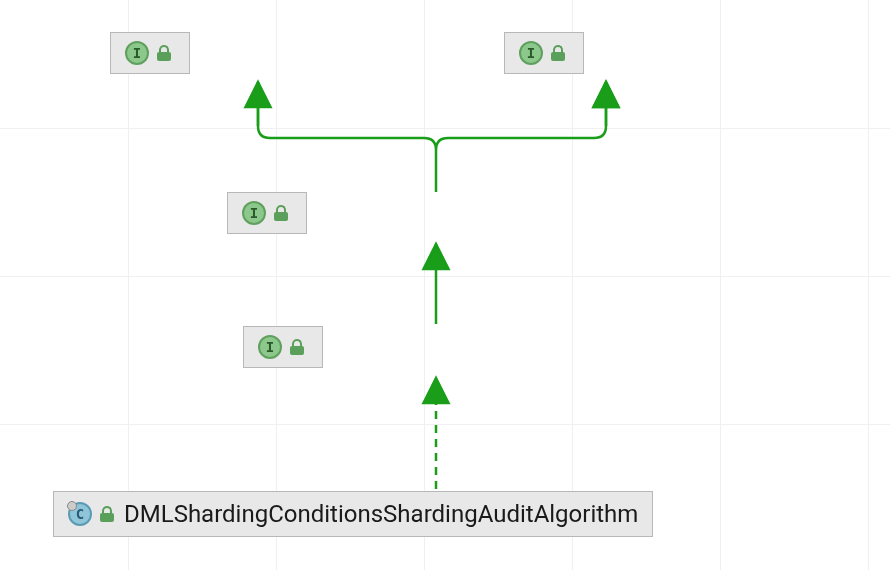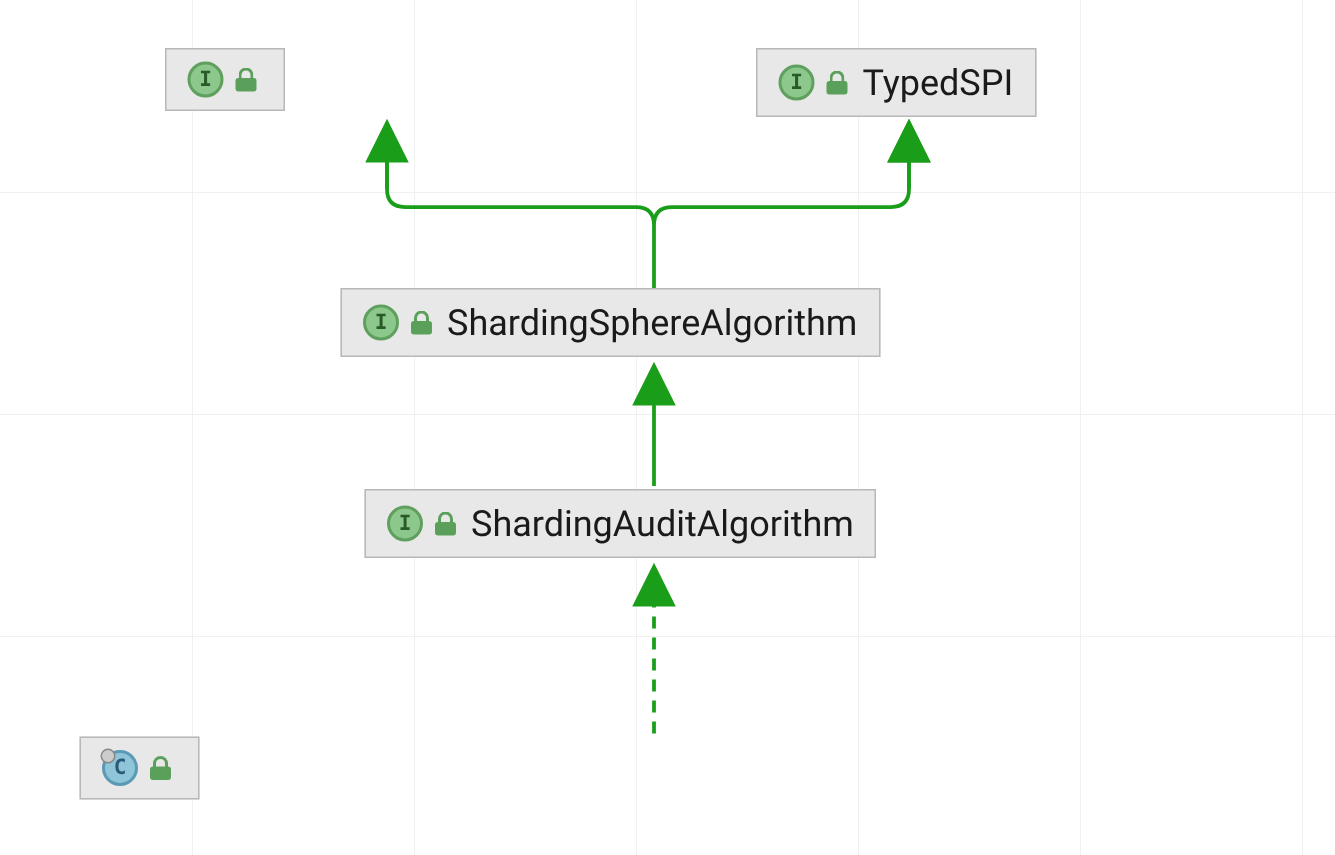--- a/index.html
+++ b/index.html
@@ -120,34 +120,32 @@
 </svg>
 
 <div class="node" style="left:110px; top:32px;">
   <span class="type-badge type-interface">I</span>
   <span class="lock-icon"></span>
 </div>
 
 <div class="node" style="left:504px; top:32px;">
   <span class="type-badge type-interface">I</span>
   <span class="lock-icon"></span>
-  <span>TypedSPI</span>
 </div>
 
 <div class="node" style="left:227px; top:192px;">
   <span class="type-badge type-interface">I</span>
   <span class="lock-icon"></span>
-  <span>ShardingSphereAlgorithm</span>
 </div>
 
 <div class="node" style="left:243px; top:326px;">
   <span class="type-badge type-interface">I</span>
   <span class="lock-icon"></span>
-  <span>ShardingAuditAlgorithm</span>
 </div>
 
 <div class="node" style="left:53px; top:491px;">
   <span class="type-badge type-class">
     <span class="abstract-hint"></span>
     <span>C</span>
   </span>
   <span class="lock-icon"></span>
+  <span>DMLShardingConditionsShardingAuditAlgorithm</span>
 </div>
 
 </body></html>

